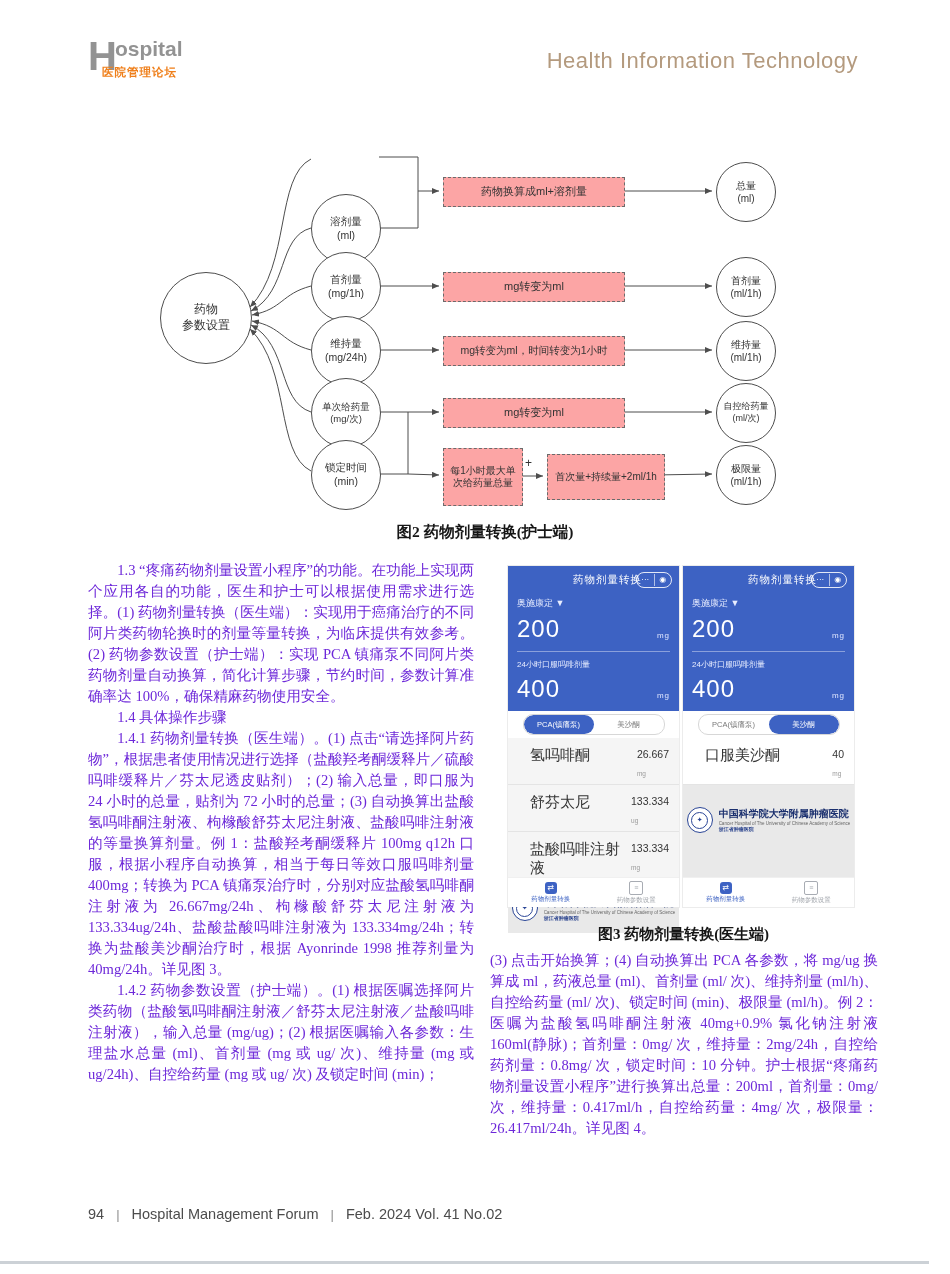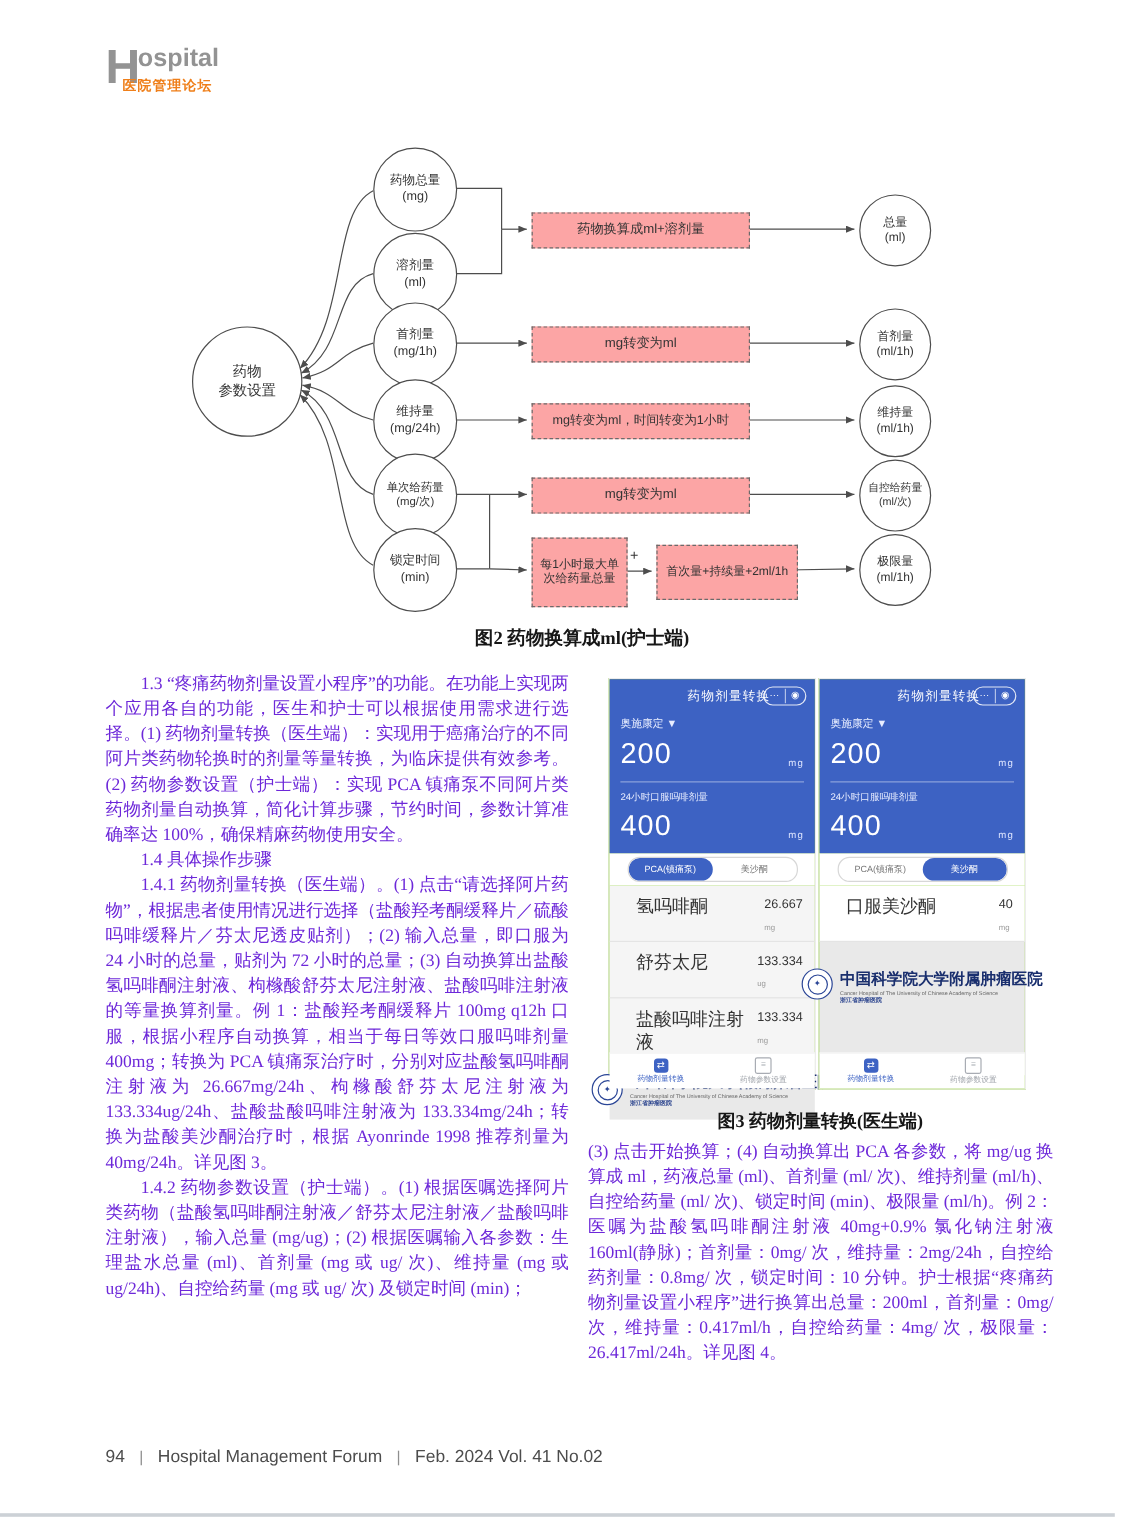--- a/index.html
+++ b/index.html
@@ -54,21 +54,21 @@
   .rrow .nm{font-size:15px;color:#333;padding-top:2px;margin-left:12px;}
   .rrow .vals{}
   .rrow .v{font-size:10.5px;color:#333;}
   .rrow .u{font-size:6.5px;color:#9a9a9a;}
   .subtabs{display:flex;background:#fff;height:30px;border-bottom:1px solid #eee;}
   .subtabs div{flex:1;display:flex;align-items:center;justify-content:center;font-size:8px;color:#8a8a8a;}
   .subtabs .on span{color:#2f6bd8;border-bottom:2px solid #2f6bd8;padding:0 4px 3px 4px;}
   .banner{background:#e9e9e9;display:flex;align-items:center;justify-content:center;gap:6px;}
   .seal{width:24px;height:24px;border:1.5px solid #2a4596;border-radius:50%;display:flex;align-items:center;justify-content:center;background:#fff;flex:none;}
   .seal i{width:15px;height:15px;border:1px solid #2a4596;border-radius:50%;display:flex;align-items:center;justify-content:center;font-style:normal;font-size:7px;color:#2a4596;}
-  .bank-t1{font-size:13px;font-weight:bold;color:#1a2f6e;font-family:"Liberation Serif","DejaVu Serif",serif;white-space:nowrap;}
+  .bank-t1{font-size:10px;font-weight:bold;color:#1a2f6e;font-family:"Liberation Serif","DejaVu Serif",serif;white-space:nowrap;}
   .bank-t2{font-size:4.5px;color:#666;white-space:nowrap;}
   .bank-t3{font-size:5px;font-weight:bold;color:#28418c;white-space:nowrap;}
   .ph-nav{position:absolute;left:0;right:0;bottom:0;height:29px;background:#fff;border-top:1px solid #f0f0f0;display:flex;}
   .ph-nav .item{flex:1;display:flex;flex-direction:column;align-items:center;justify-content:center;gap:1px;}
   .nic{width:12px;height:12px;border-radius:3px;display:flex;align-items:center;justify-content:center;font-size:8px;}
   .nic.on{background:#3d62c3;color:#fff;}
   .nic.off{border:1px solid #a8acb3;color:#a8acb3;font-size:7px;border-radius:2px;}
   .ph-nav .lbl{font-size:6.5px;}
   .ph-nav .on-l{color:#3d62c3;}
   .ph-nav .off-l{color:#a2a6ac;}
@@ -81,20 +81,21 @@
 </head>
 <body>
 
 <div class="page">
 
   <div class="jheader">
     <div class="logo">
       <span class="logo-h">H</span><span class="logo-rest">ospital</span>
       <div class="logo-cn">医院管理论坛</div>
     </div>
+    <div class="htitle">Health Information Technology</div>
   </div>
 
   <div class="fc">
     <svg width="780" height="405" viewBox="0 0 780 405">
       <defs>
         <marker id="arr" markerWidth="8" markerHeight="8" refX="7" refY="3" orient="auto">
           <path d="M0,0 L7,3 L0,6 Z" fill="#4d4d4d"></path>
         </marker>
       </defs>
       <g stroke="#4d4d4d" stroke-width="1" fill="none">
@@ -120,24 +121,20 @@
         <path d="M420,361 L448,361" marker-end="url(#arr)"></path>
         <path d="M560,360 L617,359" marker-end="url(#arr)"></path>
       </g>
     </svg>
 
     <div class="fc-node fc-root" style="left:65px;top:157px;">
       <span>药物</span>
       <span>参数设置</span>
     </div>
 
-    <div class="fc-node fc-mid" style="left:216px;top:8px;">
-      <span>药物总量</span>
-        <span>(mg)</span>
-    </div>
     <div class="fc-node fc-mid" style="left:216px;top:79px;">
       <span>溶剂量</span>
         <span>(ml)</span>
     </div>
     <div class="fc-node fc-mid" style="left:216px;top:137px;">
       <span>首剂量</span>
         <span>(mg/1h)</span>
     </div>
     <div class="fc-node fc-mid" style="left:216px;top:201px;">
       <span>维持量</span>
@@ -175,21 +172,21 @@
     <div class="fc-node fc-out" style="left:621px;top:268px;font-size:9px;">
       <span>自控给药量</span>
         <span>(ml/次)</span>
     </div>
     <div class="fc-node fc-out" style="left:621px;top:330px;">
       <span>极限量</span>
         <span>(ml/1h)</span>
     </div>
   </div>
 
-  <div class="fig-caption" style="left:95px;top:522px;width:780px;">图2 药物换算成ml(护士端)</div>
+  <div class="fig-caption" style="left:95px;top:522px;width:780px;">图2 药物剂量转换(护士端)</div>
 
   <div class="col" style="left:88px;top:560px;">
     <p>1.3 “疼痛药物剂量设置小程序”的功能。在功能上实现两个应用各自的功能，医生和护士可以根据使用需求进行选择。(1) 药物剂量转换（医生端）：实现用于癌痛治疗的不同阿片类药物轮换时的剂量等量转换，为临床提供有效参考。(2) 药物参数设置（护士端）：实现 PCA 镇痛泵不同阿片类药物剂量自动换算，简化计算步骤，节约时间，参数计算准确率达 100%，确保精麻药物使用安全。</p>
     <p>1.4 具体操作步骤</p>
     <p>1.4.1 药物剂量转换（医生端）。(1) 点击“请选择阿片药物”，根据患者使用情况进行选择（盐酸羟考酮缓释片／硫酸吗啡缓释片／芬太尼透皮贴剂）；(2) 输入总量，即口服为 24 小时的总量，贴剂为 72 小时的总量；(3) 自动换算出盐酸氢吗啡酮注射液、枸橼酸舒芬太尼注射液、盐酸吗啡注射液的等量换算剂量。例 1：盐酸羟考酮缓释片 100mg q12h 口服，根据小程序自动换算，相当于每日等效口服吗啡剂量 400mg；转换为 PCA 镇痛泵治疗时，分别对应盐酸氢吗啡酮注射液为 26.667mg/24h、枸橼酸舒芬太尼注射液为 133.334ug/24h、盐酸盐酸吗啡注射液为 133.334mg/24h；转换为盐酸美沙酮治疗时，根据 Ayonrinde 1998 推荐剂量为 40mg/24h。详见图 3。</p>
     <p>1.4.2 药物参数设置（护士端）。(1) 根据医嘱选择阿片类药物（盐酸氢吗啡酮注射液／舒芬太尼注射液／盐酸吗啡注射液），输入总量 (mg/ug)；(2) 根据医嘱输入各参数：生理盐水总量 (ml)、首剂量 (mg 或 ug/ 次)、维持量 (mg 或 ug/24h)、自控给药量 (mg 或 ug/ 次) 及锁定时间 (min)；</p>
   </div>
 
   <div class="phone" style="left:507px;top:565px;">
     <div class="ph-head">

